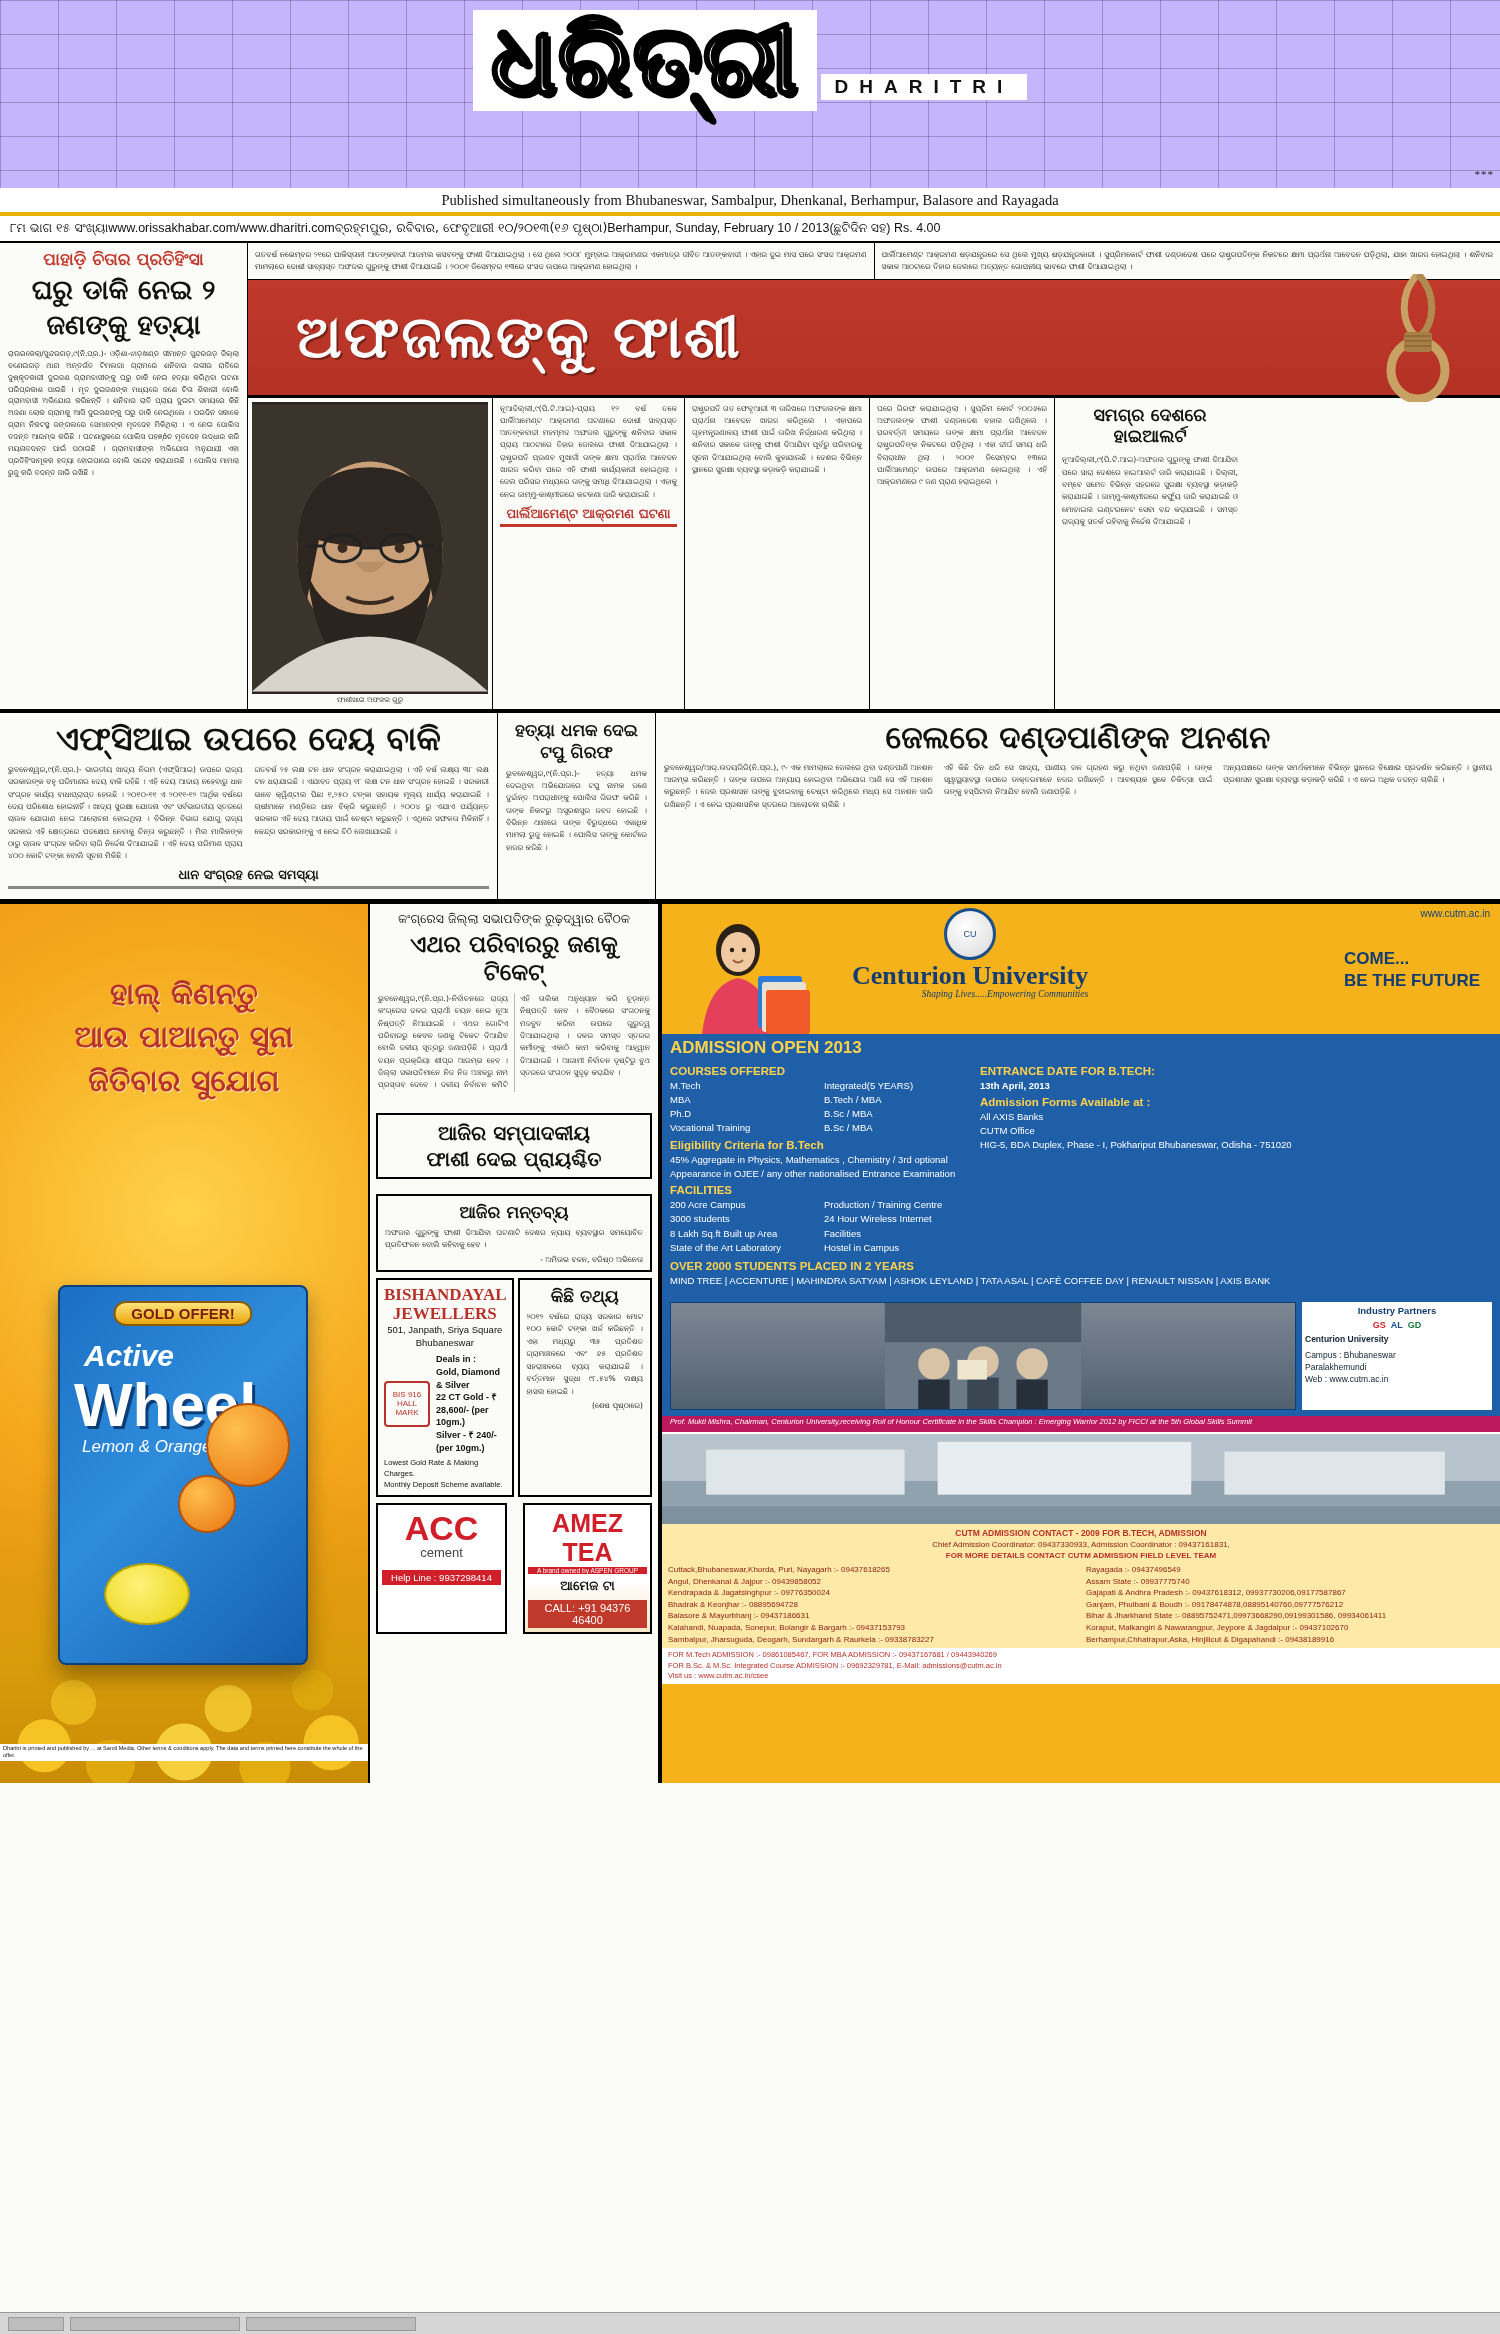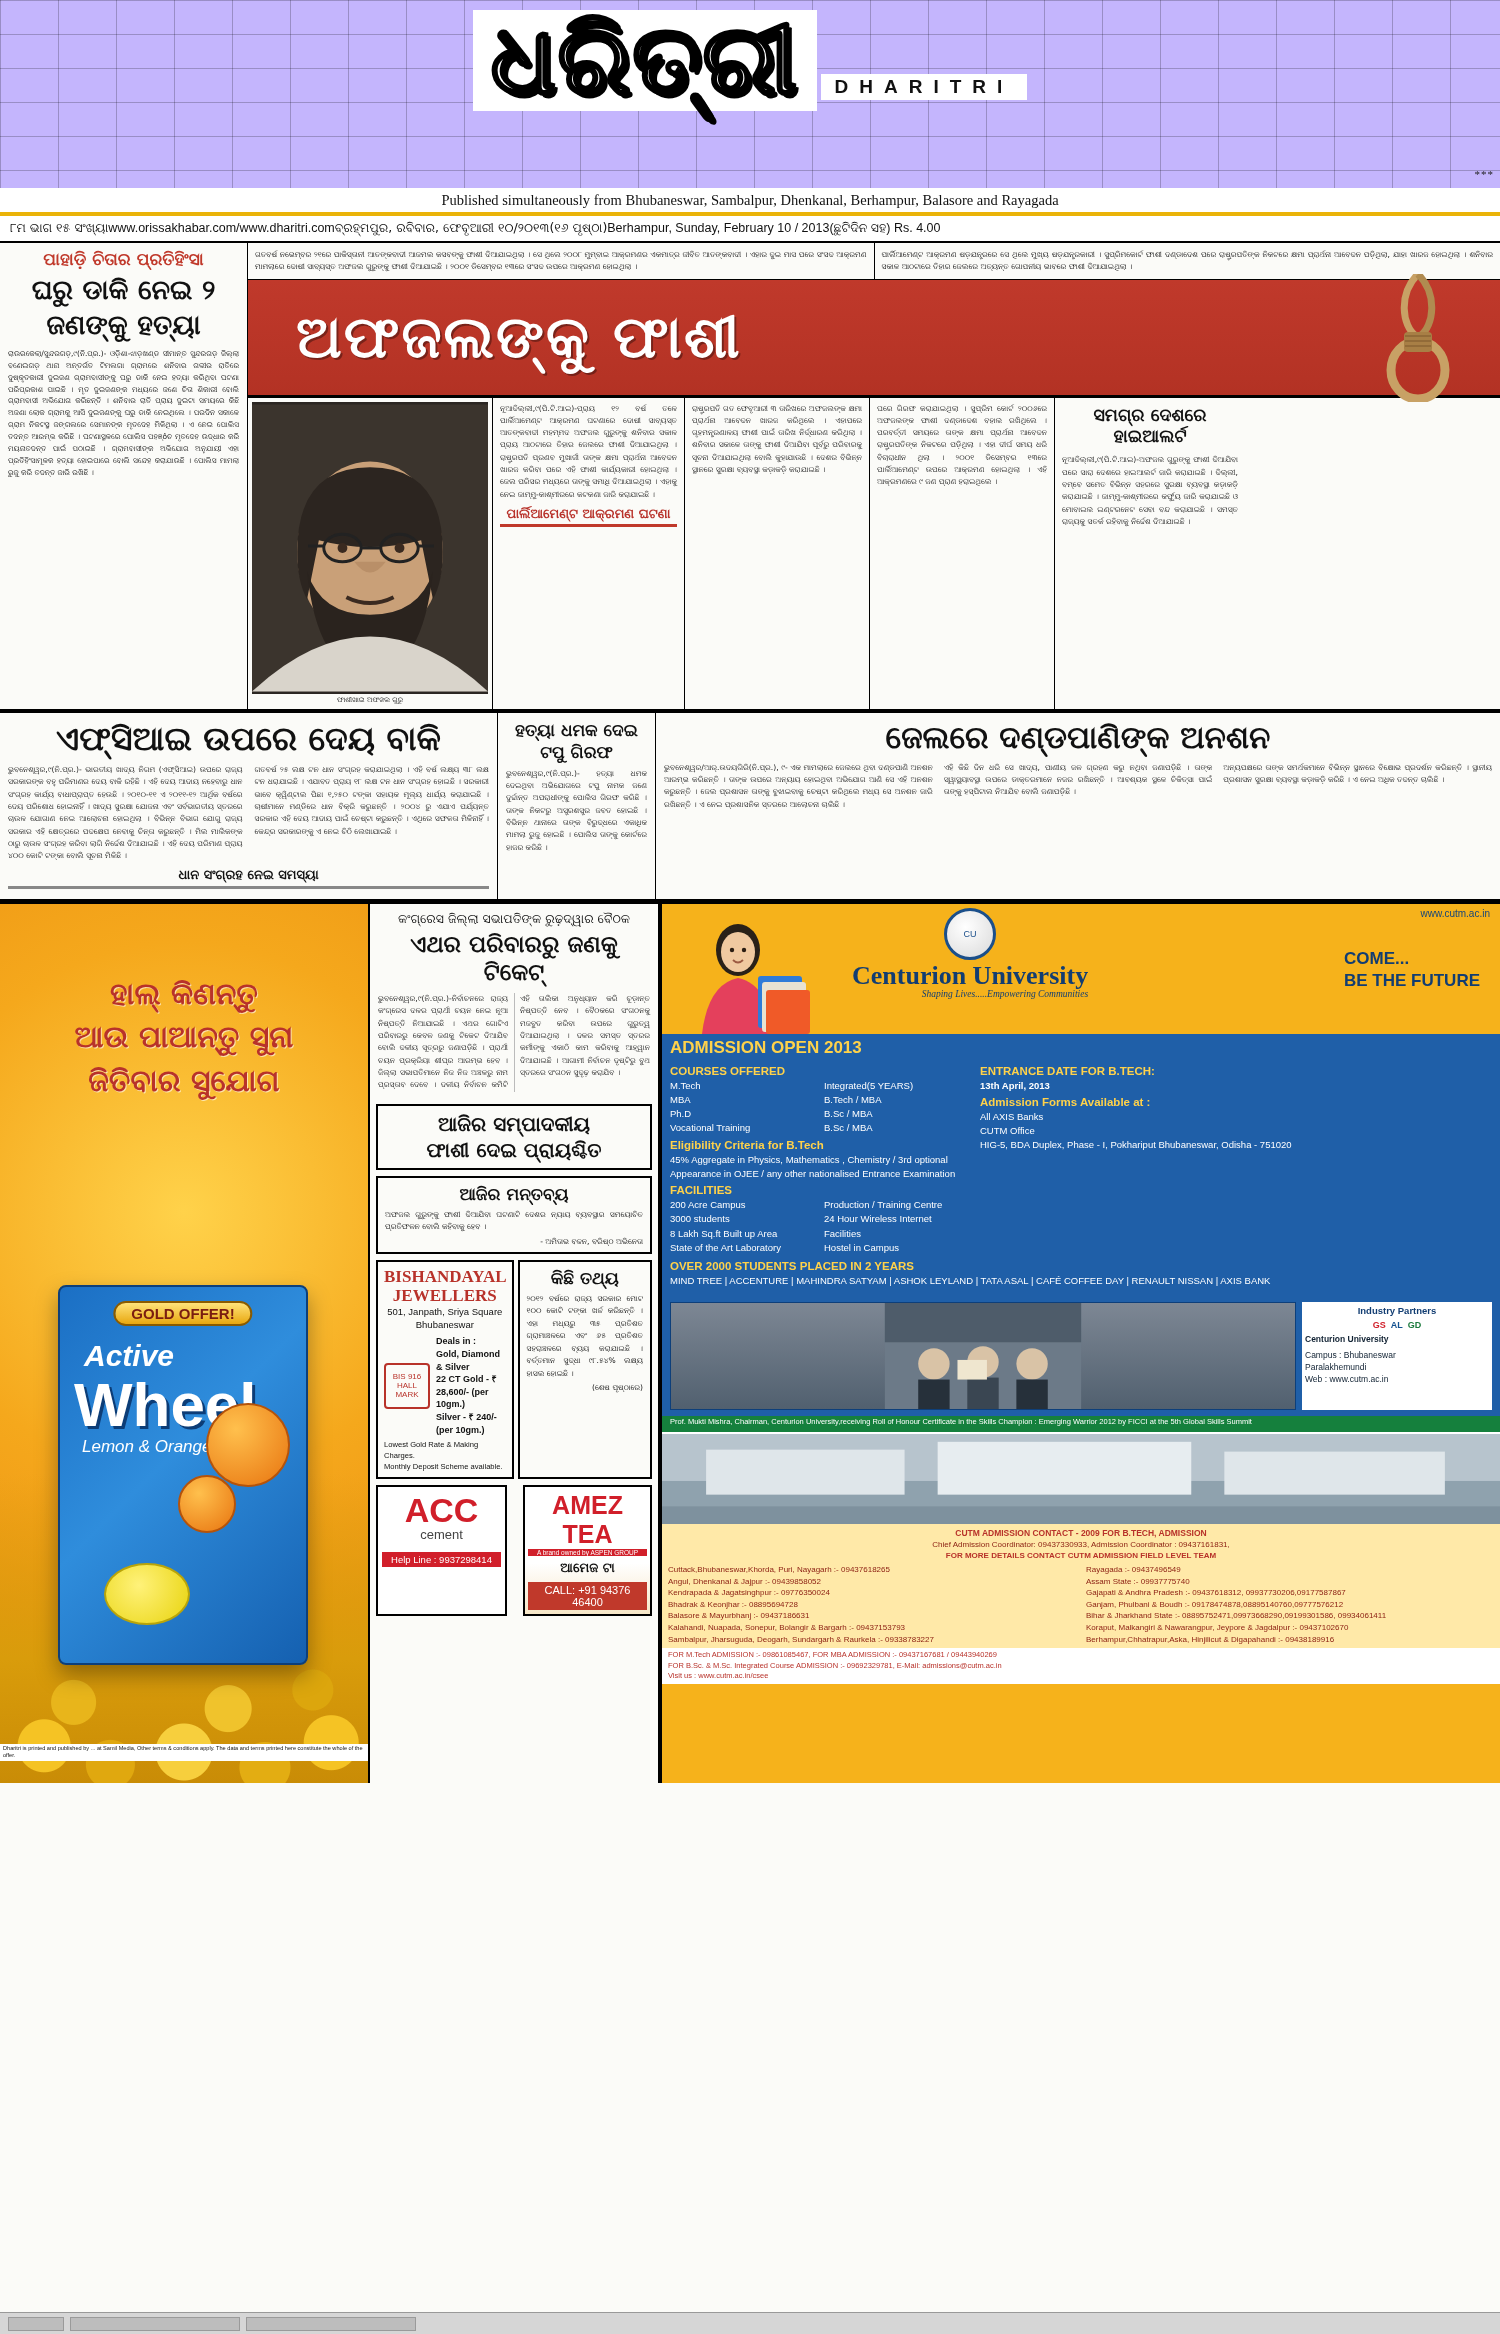--- a/index.html
+++ b/index.html
@@ -265,21 +265,21 @@
   .head-cong {
     font-family:"DejaVu Sans", sans-serif;
     font-size:12.5px; text-align:center; line-height:1.45; margin-bottom:2px;
   }
   .head-ticket {
     font-family:"DejaVu Sans", sans-serif;
     font-weight:bold; font-size:23px; text-align:center;
     line-height:1.25; margin-bottom:6px;
   }
   .boxed {
-    border:2px solid #000; margin:6px 6px 0; padding:5px 7px;
+    border:2px solid #000; margin:15px 6px 0; padding:5px 7px;
   }
   .box-title {
     font-family:"DejaVu Sans", sans-serif;
     font-weight:bold; font-size:20px; text-align:center; line-height:1.3;
   }
   .box-title-sm {
     font-family:"DejaVu Sans", sans-serif;
     font-weight:bold; font-size:17px; text-align:center; line-height:1.3;
   }
   .editorial-body {
@@ -728,21 +728,21 @@
             <div class="plogo" style="color:#12508f;">AL</div>
             <div class="plogo" style="color:#1a7a3c;">GD</div>
           </div>
           <div class="campus-txt" style="font-weight:bold;">Centurion University</div>
           <div class="campus-txt" style="white-space:pre-line;">Campus : Bhubaneswar
 Paralakhemundi
 Web : www.cutm.ac.in</div>
         </div>
       </div>
 
-      <div style="padding:0 8px 4px; background:#15803d;">
+      <div style="padding:0 8px 4px; background:#be185d;font-style:italic;">
         <div class="cent-li" style="font-size:7.5px;">Prof. Mukti Mishra, Chairman, Centurion University,receiving Roll of Honour Certificate in the Skills Champion : Emerging Warrior 2012 by FICCI at the 5th Global Skills Summit</div>
       </div>
 
       <div class="campus-band">
         <svg viewBox="0 0 760 92" width="100%" height="100%" preserveAspectRatio="none">
           <rect width="760" height="92" fill="#b7c4cd"></rect>
           <rect y="48" width="760" height="44" fill="#8fa2ae"></rect>
           <rect x="40" y="16" width="180" height="46" fill="#dfe6ea"></rect>
           <rect x="250" y="8" width="230" height="54" fill="#e7edf0"></rect>
           <rect x="510" y="18" width="200" height="44" fill="#dfe6ea"></rect>

